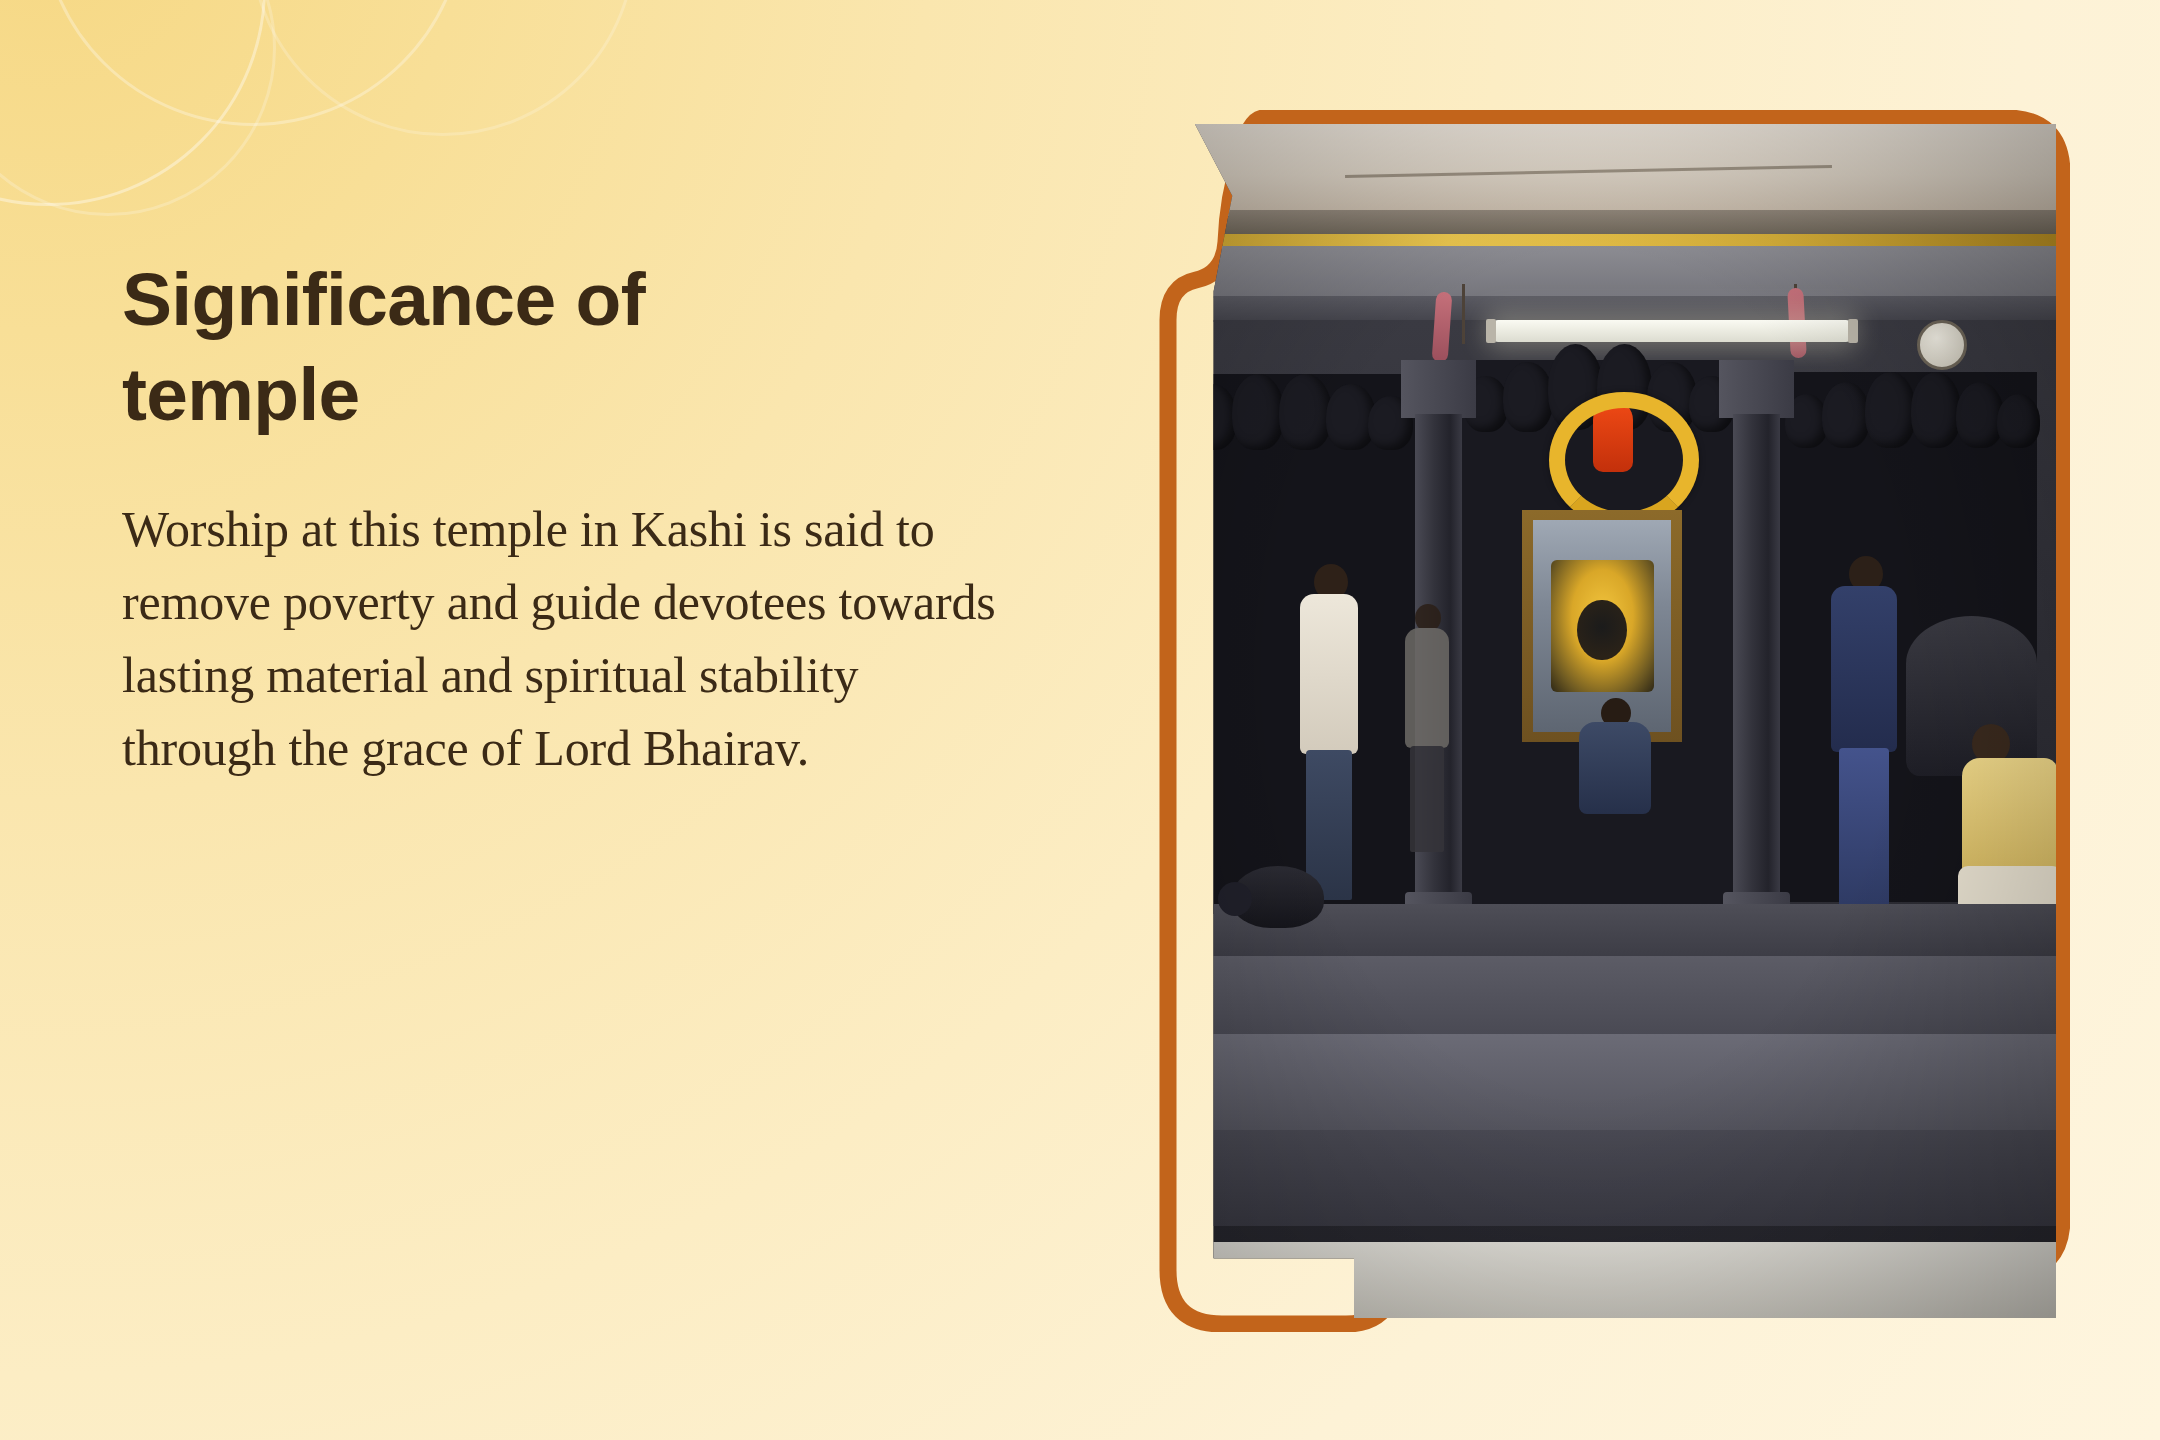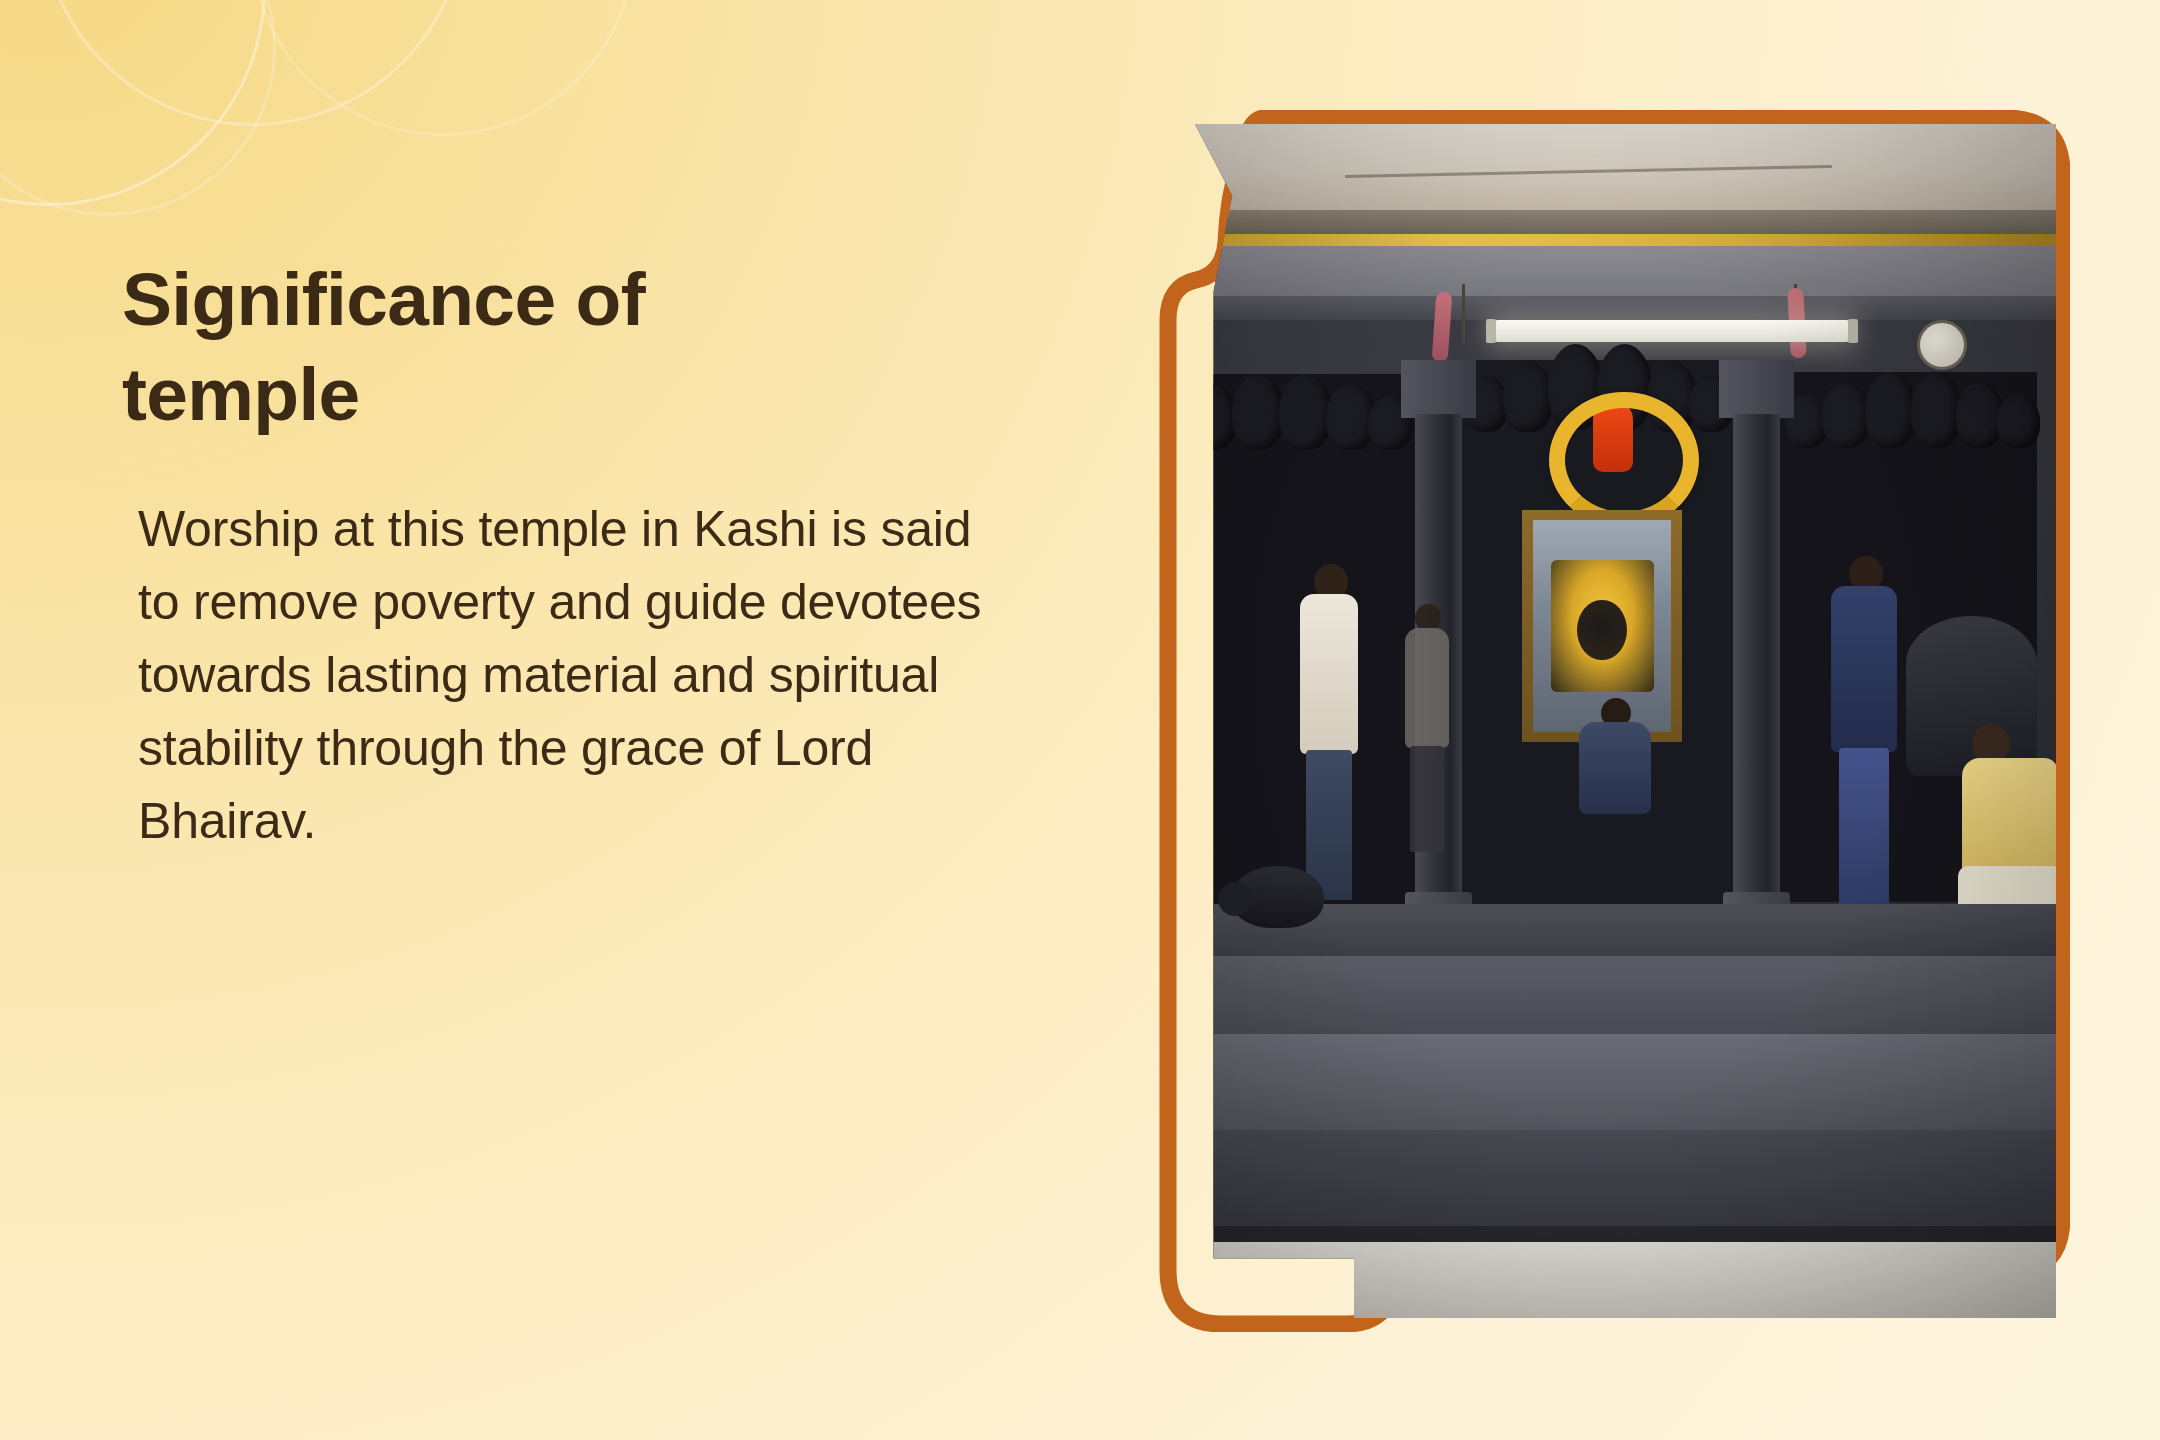--- a/index.html
+++ b/index.html
@@ -23,22 +23,23 @@
 
   
   .text-col{position:absolute;left:122px;top:252px;width:880px;}
   .headline{
     font-size:75px;line-height:1.26;font-weight:700;
     color:#3B2A16;letter-spacing:-0.7px;margin:0 0 52px 0;
     max-width:700px;
   }
   .body-copy{
     font-size:50px;line-height:1.46;font-weight:400;
-    color:#3B2A16;letter-spacing:-0.2px;margin:16px;
+    color:#3B2A16;letter-spacing:-0.2px;margin:0;
     max-width:880px;
+    font-family:Liberation Serif, serif;
   }
 
   
   .photo-wrap{
     position:absolute;left:1106px;top:110px;width:964px;height:1222px;
   }
   .photo-clip{
     position:absolute;left:14px;top:14px;right:14px;bottom:14px;
     overflow:hidden;
   }

